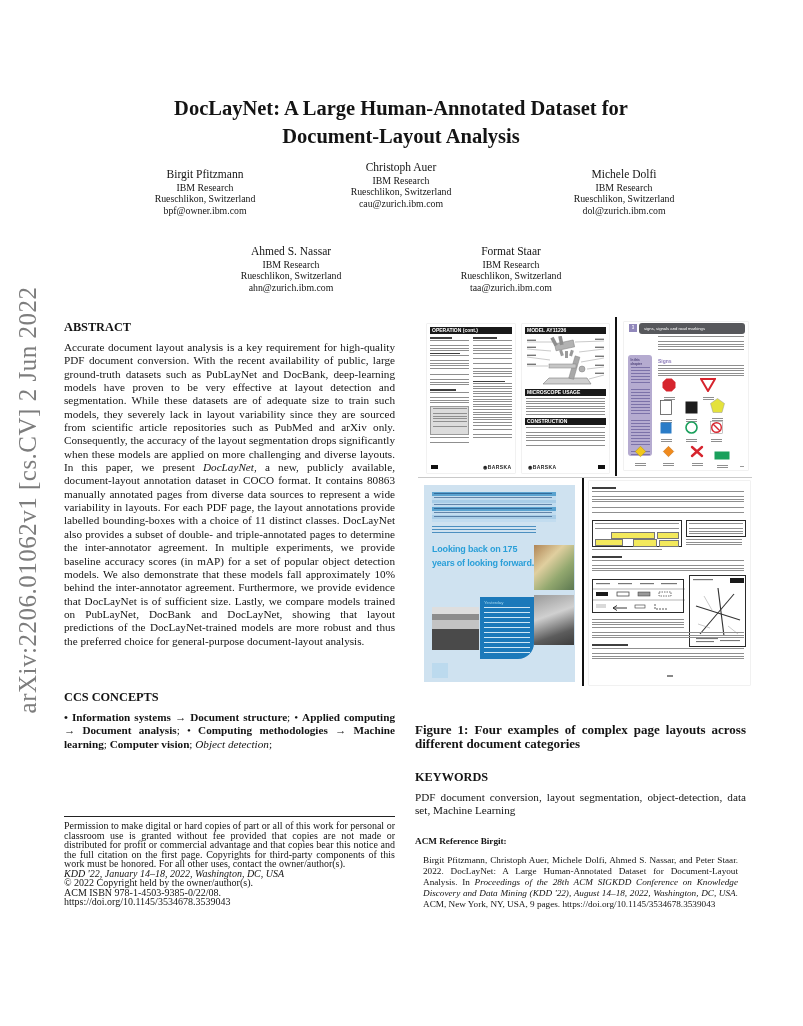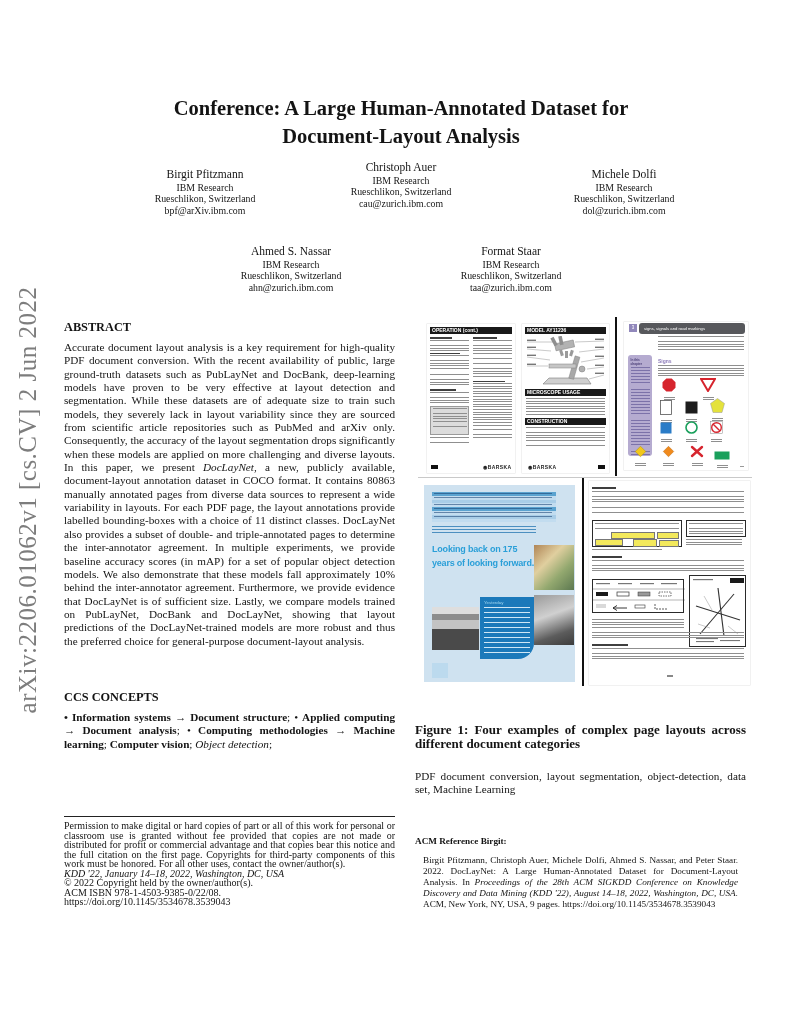--- a/index.html
+++ b/index.html
@@ -97,27 +97,27 @@
   .yc{position:absolute;background:#f3e95c;border:0.4px solid #777;}
   .e-pg{position:absolute;left:78px;top:194px;width:6px;height:1.5px;background:#888;}
 </style>
 </head>
 <body>
 
 <div class="sheet">
 
   <div class="arxiv">arXiv:2206.01062v1  [cs.CV]  2 Jun 2022</div>
 
-  <h1 class="title">Conference: A Large Human-Annotated Dataset for Document-Layout Analysis</h1>
+  <h1 class="title">DocLayNet: A Large Human-Annotated Dataset for Document-Layout Analysis</h1>
 
   <div class="author" style="left:110px;top:168px;">
     <div class="a-name">Birgit Pfitzmann</div>
     <div class="a-line">IBM Research</div>
     <div class="a-line">Rueschlikon, Switzerland</div>
-    <div class="a-line">bpf@arXiv.ibm.com</div>
+    <div class="a-line">bpf@owner.ibm.com</div>
   </div>
   <div class="author" style="left:306px;top:161px;">
     <div class="a-name">Christoph Auer</div>
     <div class="a-line">IBM Research</div>
     <div class="a-line">Rueschlikon, Switzerland</div>
     <div class="a-line">cau@zurich.ibm.com</div>
   </div>
   <div class="author" style="left:529px;top:168px;">
     <div class="a-name">Michele Dolfi</div>
     <div class="a-line">IBM Research</div>
@@ -422,20 +422,21 @@
       <div class="fl" style="position:absolute;left:3px;top:151px;width:152px;height:8px;"></div>
       <div class="fl-d" style="position:absolute;left:3px;top:163px;width:36px;height:1.7px;"></div>
       <div class="fl" style="position:absolute;left:3px;top:167px;width:152px;height:13px;"></div>
       <div class="e-pg"></div>
     </div>
   </div>
 
   <p class="fig-caption">Figure 1: Four examples of complex page layouts across different document categories</p>
 
   <section class="keywords">
+    <h2 class="h2">KEYWORDS</h2>
     <p class="body-p">PDF document conversion, layout segmentation, object-detection, data set, Machine Learning</p>
   </section>
 
   <section class="acmref">
     <p class="head">ACM Reference Birgit:</p>
     <p><span>Birgit Pfitzmann, Christoph Auer, Michele Dolfi, Ahmed S. Nassar, and Peter Staar. 2022. DocLayNet: A Large Human-Annotated Dataset for Document-Layout Analysis. In </span><span class="seg-i">Proceedings of the 28th ACM SIGKDD Conference on Knowledge Discovery and Data Mining (KDD '22), August 14–18, 2022, Washington, DC, USA.</span><span> ACM, New York, NY, USA, 9 pages. https://doi.org/10.1145/3534678.3539043</span></p>
   </section>
 
 </div>
 

